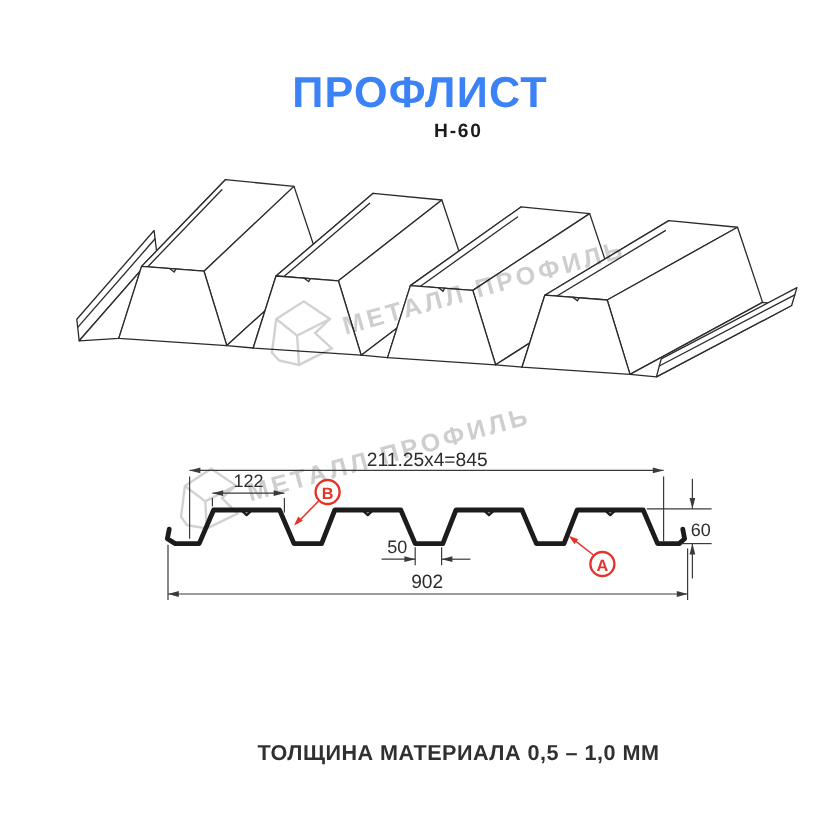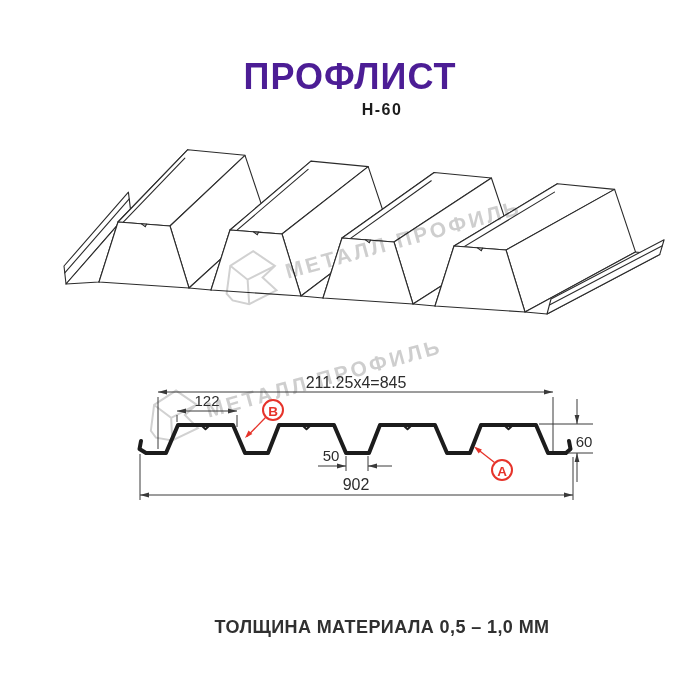--- a/index.html
+++ b/index.html
@@ -1,19 +1,19 @@
 <!DOCTYPE html>
 <html><head>
 <meta charset="utf-8">
 <style>
   html,body{margin:0;padding:0;background:#fff;}
   .page{position:relative;width:700px;height:700px;background:#ffffff;
         font-family:"Liberation Sans",sans-serif;overflow:hidden;}
   .title{position:absolute;top:56px;left:0;width:100%;text-align:center;
-         font-size:36px;font-weight:bold;letter-spacing:1px;color:#4c1d95;}
+         font-size:36px;font-weight:bold;letter-spacing:1px;color:#3b82f6;}
   .subtitle{position:absolute;top:101px;left:0;width:100%;text-align:center;
          font-size:16px;font-weight:bold;letter-spacing:1.5px;color:#1c1c1c;margin-left:32px;}
   .footnote{position:absolute;top:617px;left:0;width:100%;text-align:center;
          font-size:18px;font-weight:bold;letter-spacing:0.4px;color:#303030;padding-left:32px;}
   svg.draw{position:absolute;top:0;left:0;}
   .wm{mix-blend-mode:multiply;opacity:0.85;}
   .wm text{font-family:"Liberation Sans",sans-serif;font-weight:bold;
            font-size:21px;letter-spacing:3px;fill:#c6c6c6;}
   .wm path{fill:none;stroke:#c9c9c9;stroke-width:2;}
   text.dim{font-family:"Liberation Sans",sans-serif;font-size:16px;fill:#2d2d2d;text-anchor:middle;}

